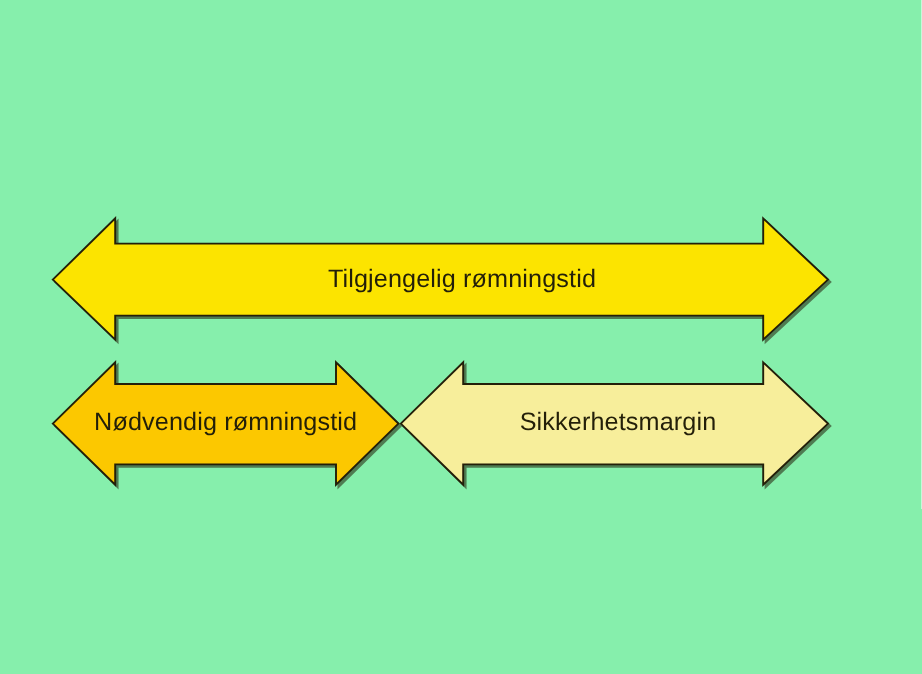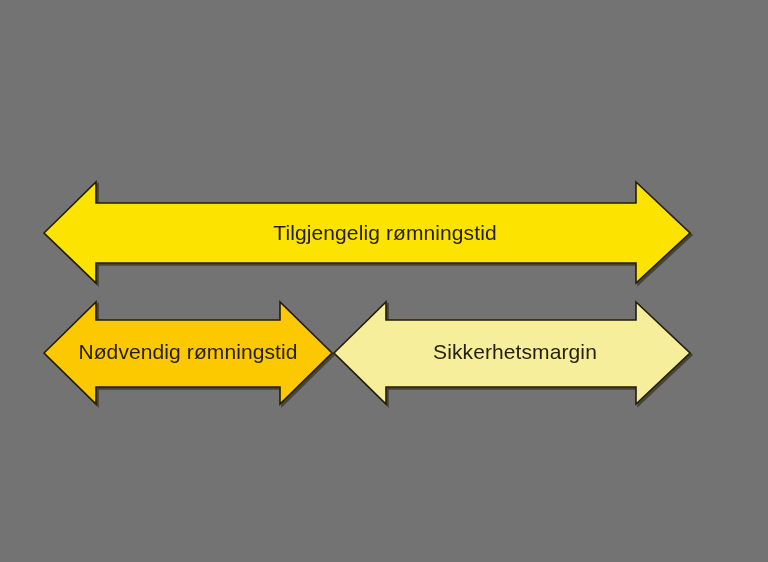--- a/index.html
+++ b/index.html
@@ -38,21 +38,21 @@
   }
   .arrow-shape {
     stroke: #231f09;
     stroke-width: 1.6;
     stroke-linejoin: miter;
   }
 </style>
 </head>
 <body>
 
-<div id="canvas" style="background: #737373;">
+<div id="canvas" style="background: #86efac;">
 
   <svg id="diagram-svg" viewBox="0 0 768 562" xmlns="http://www.w3.org/2000/svg">
 
     <g>
 
       <polygon class="arrow-shape" points="44,233 96,182 96,203 636,203 636,182 690,233 636,283 636,263 96,263 96,283" fill="#231f09" stroke="none" transform="translate(2,2)" opacity="0.55"></polygon>
       <polygon class="arrow-shape" points="44,233 96,182 96,203 636,203 636,182 690,233 636,283 636,263 96,263 96,283" style="fill:#FCE400" stroke="#231f09"></polygon>
       <text class="arrow-label" x="385" y="234" fill="#231f09">Tilgjengelig rømningstid</text>
     </g>
 

